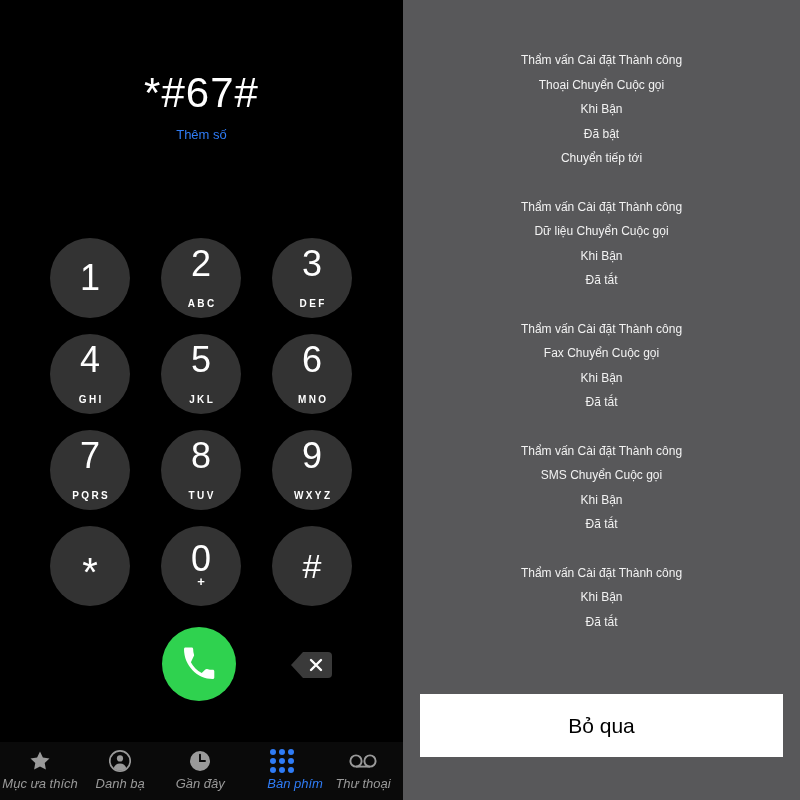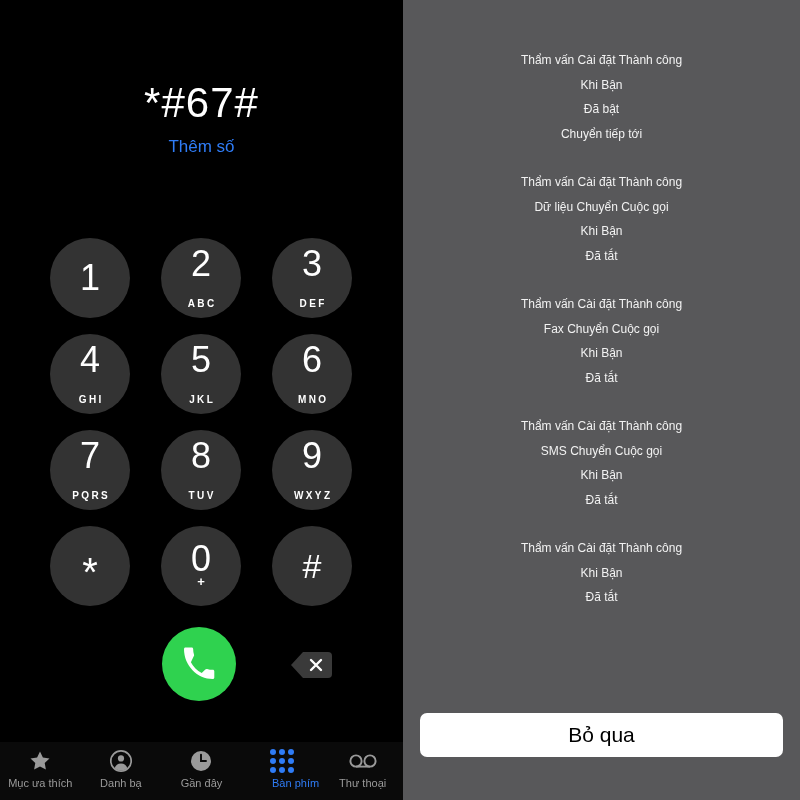--- a/index.html
+++ b/index.html
@@ -26,36 +26,36 @@
     position: relative;
     width: 403px;
     height: 800px;
     background: #000000;
     flex: 0 0 403px;
     overflow: hidden;
   }
 
   .number-area {
     position: absolute;
-    top: 80px;
+    top: 70px;
     left: 0;
     width: 403px;
     text-align: center;
   }
   .dialed-number {
     color: #ffffff;
     font-size: 42px;
     font-weight: 300;
     letter-spacing: 1px;
     line-height: 46px;
     height: 46px;
   }
   .add-number-link {
     color: #2f7cf6;
-    font-size: 17px;
+    font-size: 13px;
     font-weight: 400;
     margin-top: 11px;
     display: inline-block;
     cursor: pointer;
   }
 
   .keypad {
     position: absolute;
     top: 238px;
     left: 50px;
@@ -178,25 +178,26 @@
     cursor: pointer;
     height: 46px;
   }
   .tab-icon {
     height: 26px;
     display: flex;
     align-items: center;
     justify-content: center;
   }
   .tab-label {
-    font-size: 11px;
+    font-size: 13px;
     color: #9a9a9a;
     margin-top: 3px;
     white-space: nowrap;
     line-height: 13px;
+    font-style: italic;
   }
   .tab.active .tab-label { color: #2f7cf6; margin-left: 27px; }
 
   .dot-grid {
     display: grid;
     grid-template-columns: repeat(3, 6px);
     grid-template-rows: repeat(3, 6px);
     gap: 3px;
   }
   .dot-grid i {
@@ -232,24 +233,24 @@
     font-size: 12px;
     font-weight: 400;
     line-height: 24.5px;
     white-space: nowrap;
   }
   .dismiss-button {
     position: absolute;
     left: 17px;
     bottom: 43px;
     width: 363px;
-    height: 44px;
+    height: 63px;
     background: #ffffff;
     border: none;
-    border-radius: 7px;
+    border-radius: 0;
     color: #000000;
     font-size: 21px;
     font-family: "Liberation Sans", sans-serif;
     cursor: pointer;
     padding: 8px;
   }
 </style>
 </head>
 <body>
 
@@ -382,20 +383,21 @@
           </div>
           <div class="tab-label">Thư thoại</div>
         </div>
       </div>
   </div>
 
   <div class="dialog-pane">
     <div class="messages" id="messages">
         <div class="msg-block">
           <div class="msg-line">Thẩm vấn Cài đặt Thành công</div>
+          <div class="msg-line">Thoại Chuyển Cuộc gọi</div>
           <div class="msg-line">Khi Bận</div>
           <div class="msg-line">Đã bật</div>
           <div class="msg-line">Chuyển tiếp tới</div>
         </div>
         <div class="msg-block">
           <div class="msg-line">Thẩm vấn Cài đặt Thành công</div>
           <div class="msg-line">Dữ liệu Chuyển Cuộc gọi</div>
           <div class="msg-line">Khi Bận</div>
           <div class="msg-line">Đã tắt</div>
         </div>

